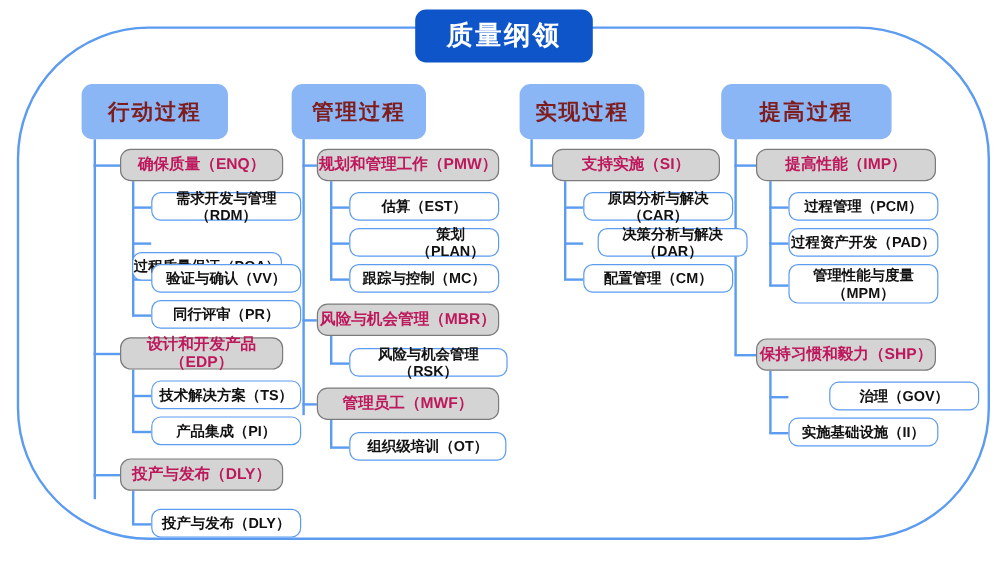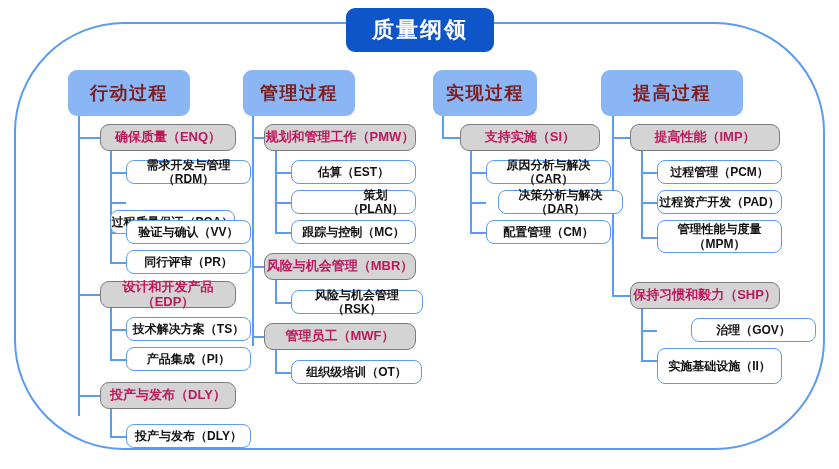--- a/index.html
+++ b/index.html
@@ -200,15 +200,15 @@
   <div class="leaf" style="left:657px;top:220px;width:125px;height:33px;white-space:pre-line;">管理性能与度量
 （MPM）</div>
 
   <div class="group" style="left:630px;top:282px;width:150px;height:27px;">保持习惯和毅力（SHP）</div>
 
   <div class="vline" style="left:641px;top:309px;height:52px;"></div>
   <div class="hline" style="left:641px;top:330px;width:16px;"></div>
   <div class="hline" style="left:641px;top:360px;width:16px;"></div>
 
   <div class="leaf" style="left:657px;top:318px;width:125px;height:24px;margin-left:34px;">治理（GOV）</div>
-  <div class="leaf" style="left:657px;top:348px;width:125px;height:36px;">实施基础设施（II）</div>
+  <div class="leaf" style="left:657px;top:348px;width:125px;height:24px;">实施基础设施（II）</div>
 
 </div>
 
 </body></html>

